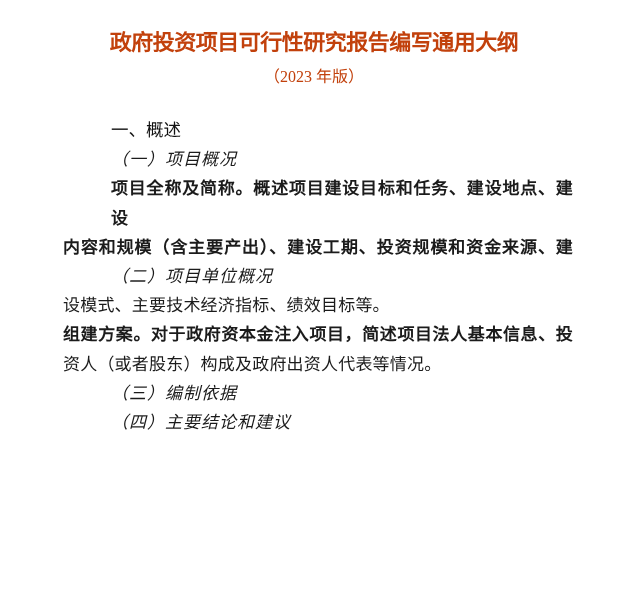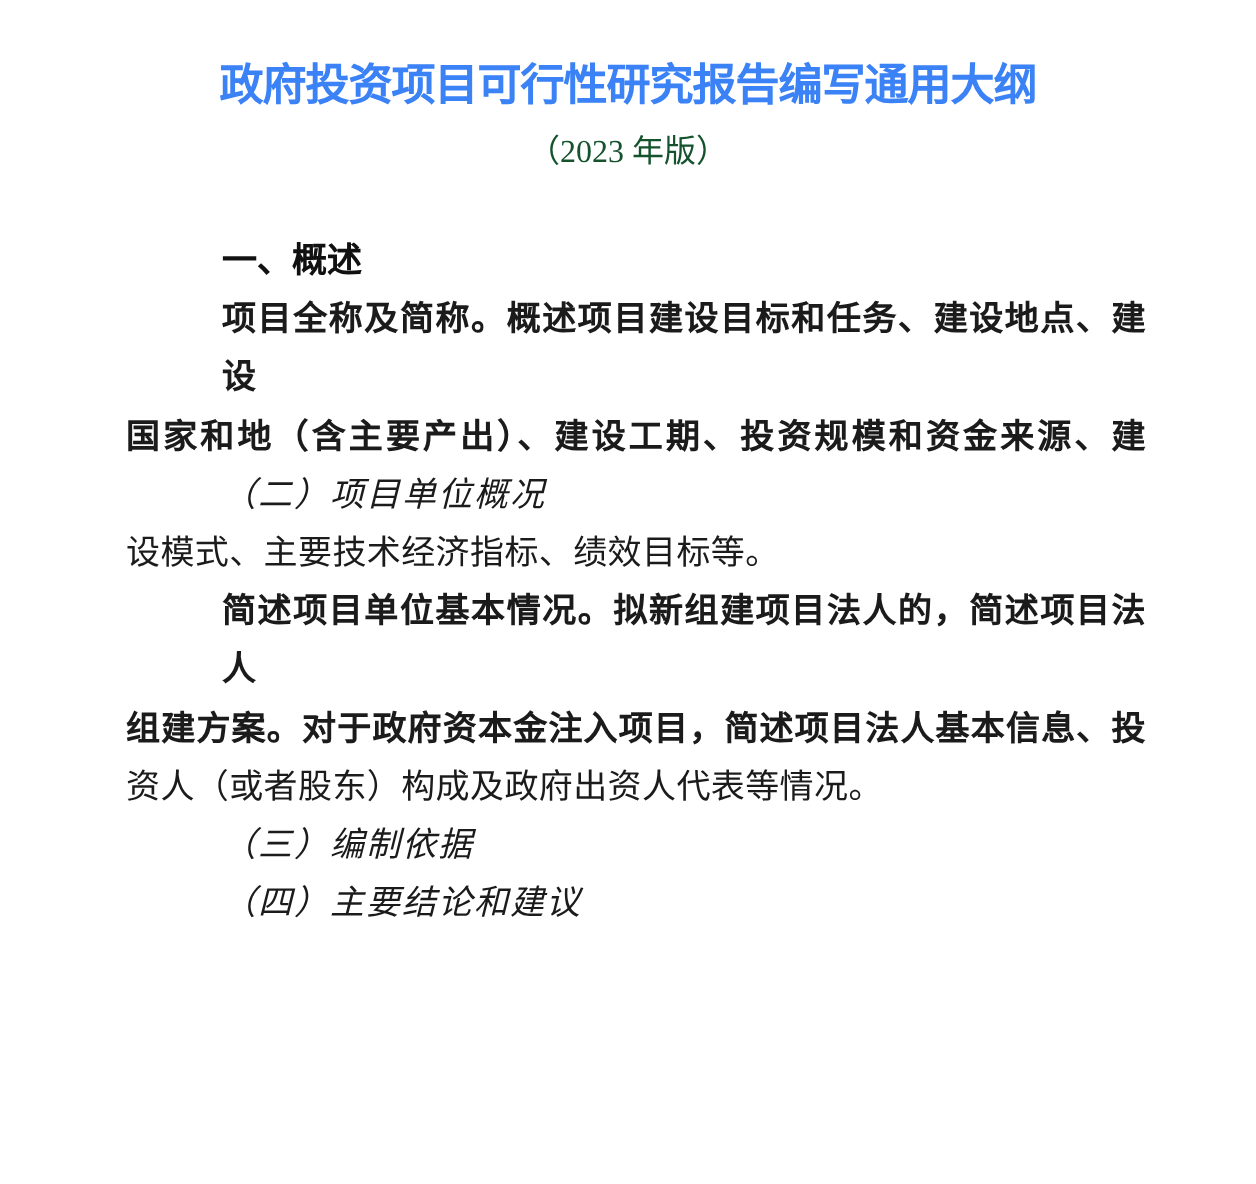--- a/index.html
+++ b/index.html
@@ -18,30 +18,30 @@
     color: #1b1b1b;
     font-family: "Liberation Serif", "DejaVu Serif", serif;
   }
   .doc-title {
     margin: 0;
     text-align: center;
     font-size: 22px;
     line-height: 27px;
     font-weight: bold;
     letter-spacing: -0.5px;
-    color: #3b82f6;
+    color: #c2410c;
     font-family: "Liberation Serif", "DejaVu Serif", serif;
   }
   .doc-edition {
     margin: 11px 0 0 0;
     text-align: center;
     font-size: 16px;
     line-height: 20px;
     font-weight: normal;
-    color: #14532d;
+    color: #c2410c;
   }
   .content {
     margin-top: 29px;
     padding-left: 63px;
     padding-right: 55px;
     font-size: 17px;
     line-height: 29.2px;
     letter-spacing: 0.2px;
   }
   .line {
@@ -50,21 +50,21 @@
   
   .line.fill {
     white-space: normal;
     text-align: justify;
     text-align-last: justify;
     font-weight: bold;
   }
   
   .line.sec {
     padding-left: 48px;
-    font-weight: bold;
+    font-weight: normal;
     letter-spacing: 0;
     font-family: "Liberation Sans", "DejaVu Sans", sans-serif;
     font-size: 17.5px;
     color: #111111;
   }
   
   .line.sub {
     padding-left: 48px;
     font-style: italic;
     letter-spacing: 1px;
@@ -83,30 +83,30 @@
 <div class="page">
 
   <h1 class="doc-title">政府投资项目可行性研究报告编写通用大纲</h1>
 
   <div class="doc-edition">（2023 年版）</div>
 
   <div class="content">
 
     <div class="line sec">一、概述</div>
 
+    <div class="line sub">（一）项目概况</div>
 
     <div class="line pf fill">项目全称及简称。概述项目建设目标和任务、建设地点、建设</div>
 
-    <div class="line pc fill">国家和地（含主要产出）、建设工期、投资规模和资金来源、建</div>
+    <div class="line pc fill">内容和规模（含主要产出）、建设工期、投资规模和资金来源、建</div>
 
     <div class="line sub">（二）项目单位概况</div>
 
     <div class="line pc">设模式、主要技术经济指标、绩效目标等。</div>
 
-    <div class="line pf fill">简述项目单位基本情况。拟新组建项目法人的，简述项目法人</div>
 
     <div class="line pc fill">组建方案。对于政府资本金注入项目，简述项目法人基本信息、投</div>
 
     <div class="line pc">资人（或者股东）构成及政府出资人代表等情况。</div>
 
     <div class="line sub">（三）编制依据</div>
 
 
 
 

